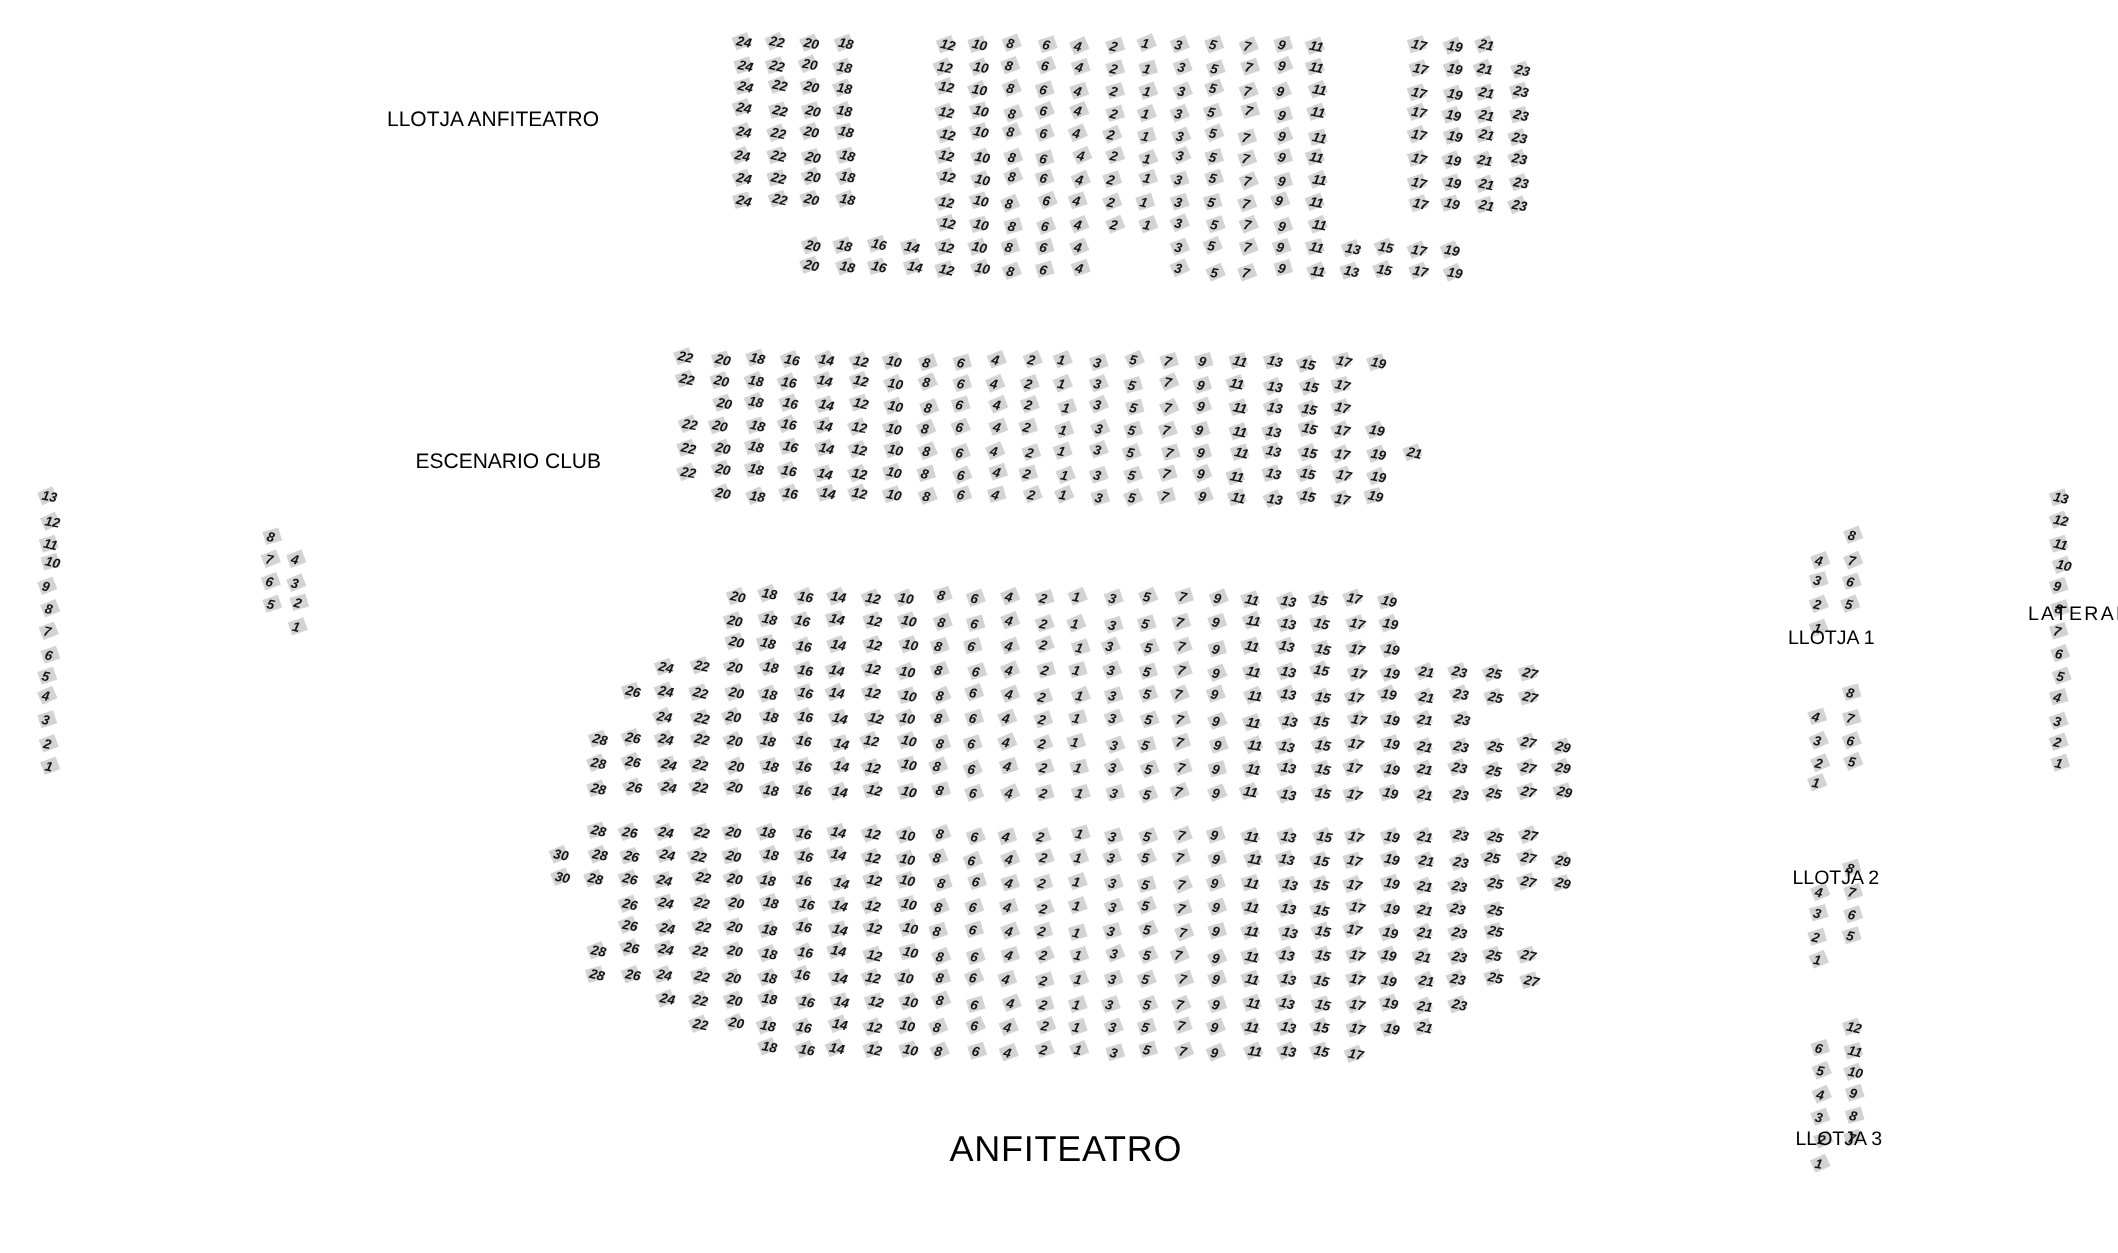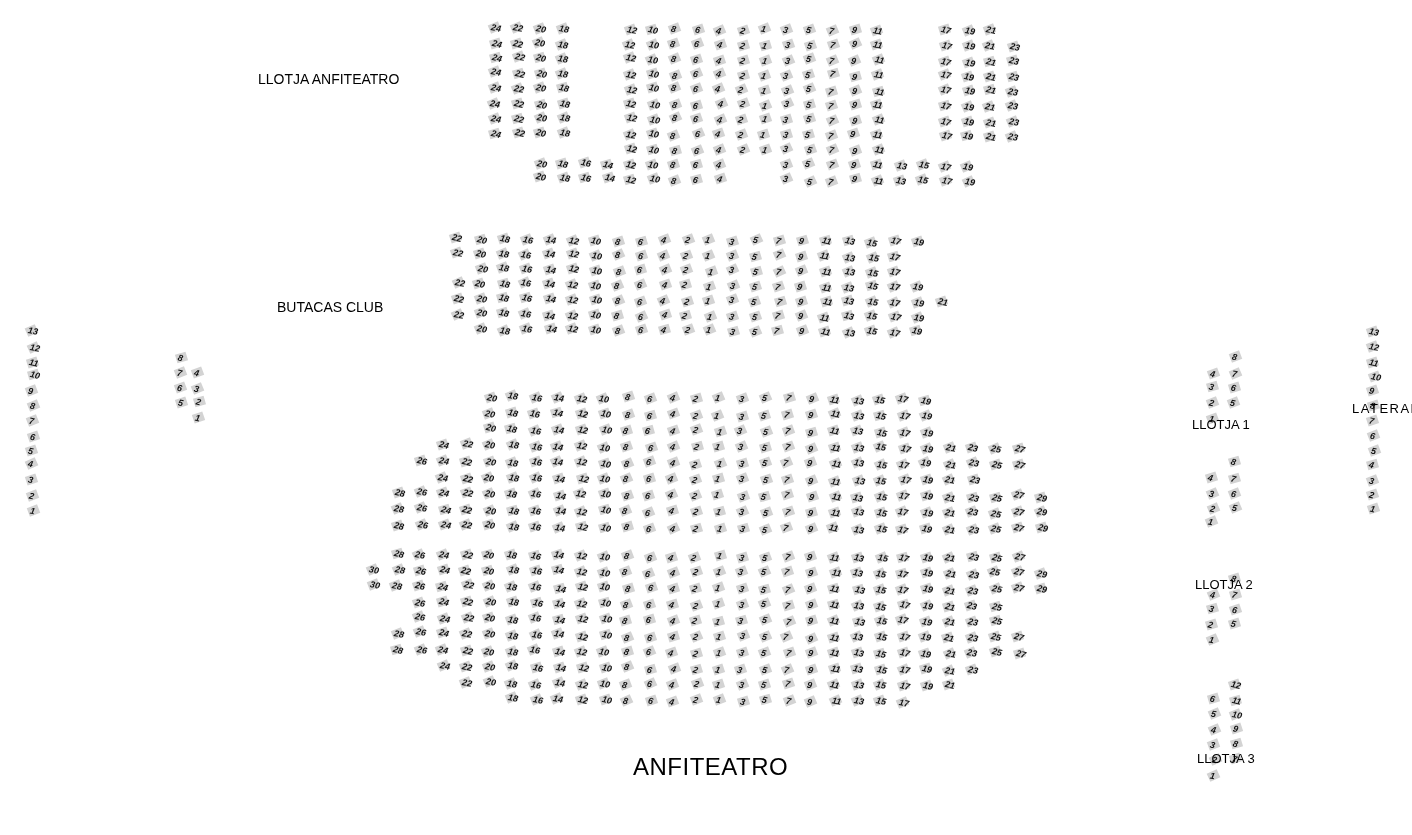--- a/index.html
+++ b/index.html
@@ -18,21 +18,21 @@
   #lbl-llotja7{left:1192px;top:417px;font-size:13px;}
   #lbl-llotja5{left:1195px;top:577px;font-size:13px;}
   #lbl-llotja3{left:1197px;top:751px;font-size:13px;}
   #lbl-lateral-right{left:1352px;top:401px;font-size:13px;letter-spacing:1.5px;}
 </style>
 </head>
 <body>
 
 <div id="seat-map">
   <div class="map-label" id="lbl-anfiteatro">LLOTJA ANFITEATRO</div>
-  <div class="map-label" id="lbl-club">BUTACAS CLUB</div>
+  <div class="map-label" id="lbl-club">ESCENARIO CLUB</div>
   <div class="map-label" id="lbl-escenario">ANFITEATRO</div>
   <div class="map-label" id="lbl-llotja7">LLOTJA 1</div>
   <div class="map-label" id="lbl-llotja5">LLOTJA 2</div>
   <div class="map-label" id="lbl-llotja3">LLOTJA 3</div>
   <div class="map-label" id="lbl-lateral-right">LATERAL</div>
 <div class="seat" style="left: 495.42px; top: 27.759px;">
       <span class="sq" style="transform: rotate(-21.9002deg);"></span>
       <span class="num" style="transform: rotate(11.0499deg);">24</span>
     </div>
     <div class="seat" style="left: 516.695px; top: 27.867px;">

